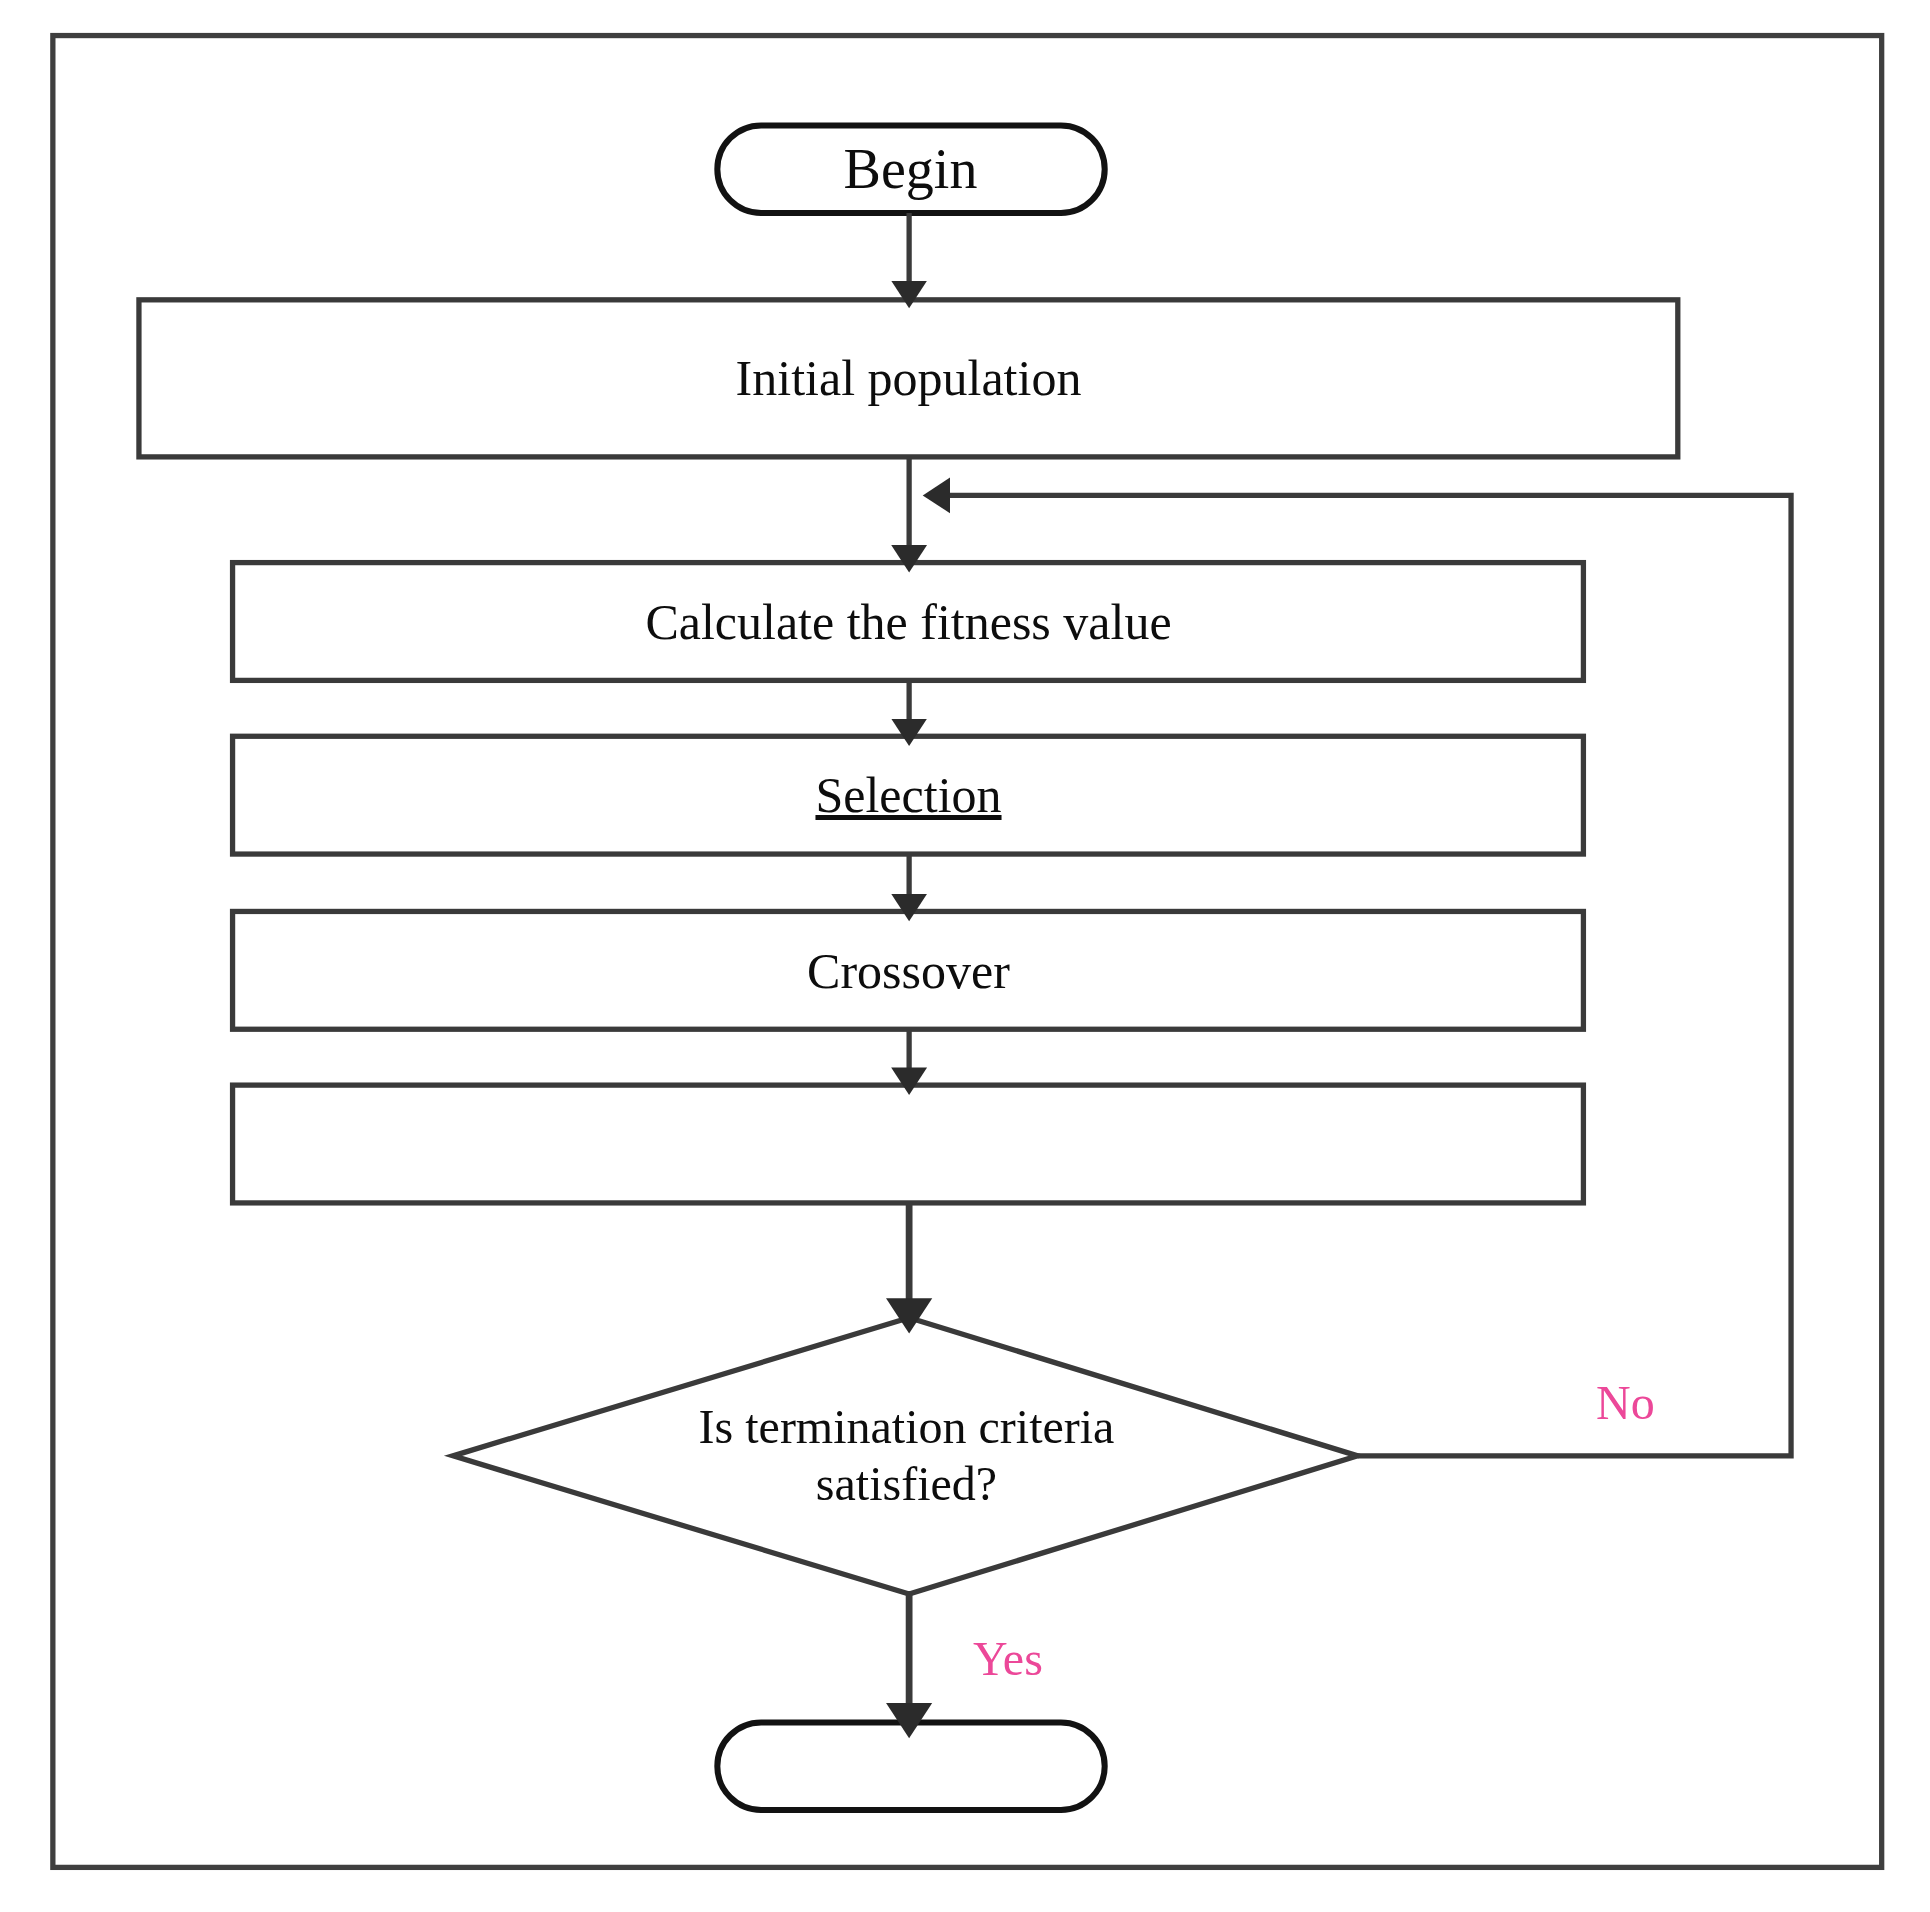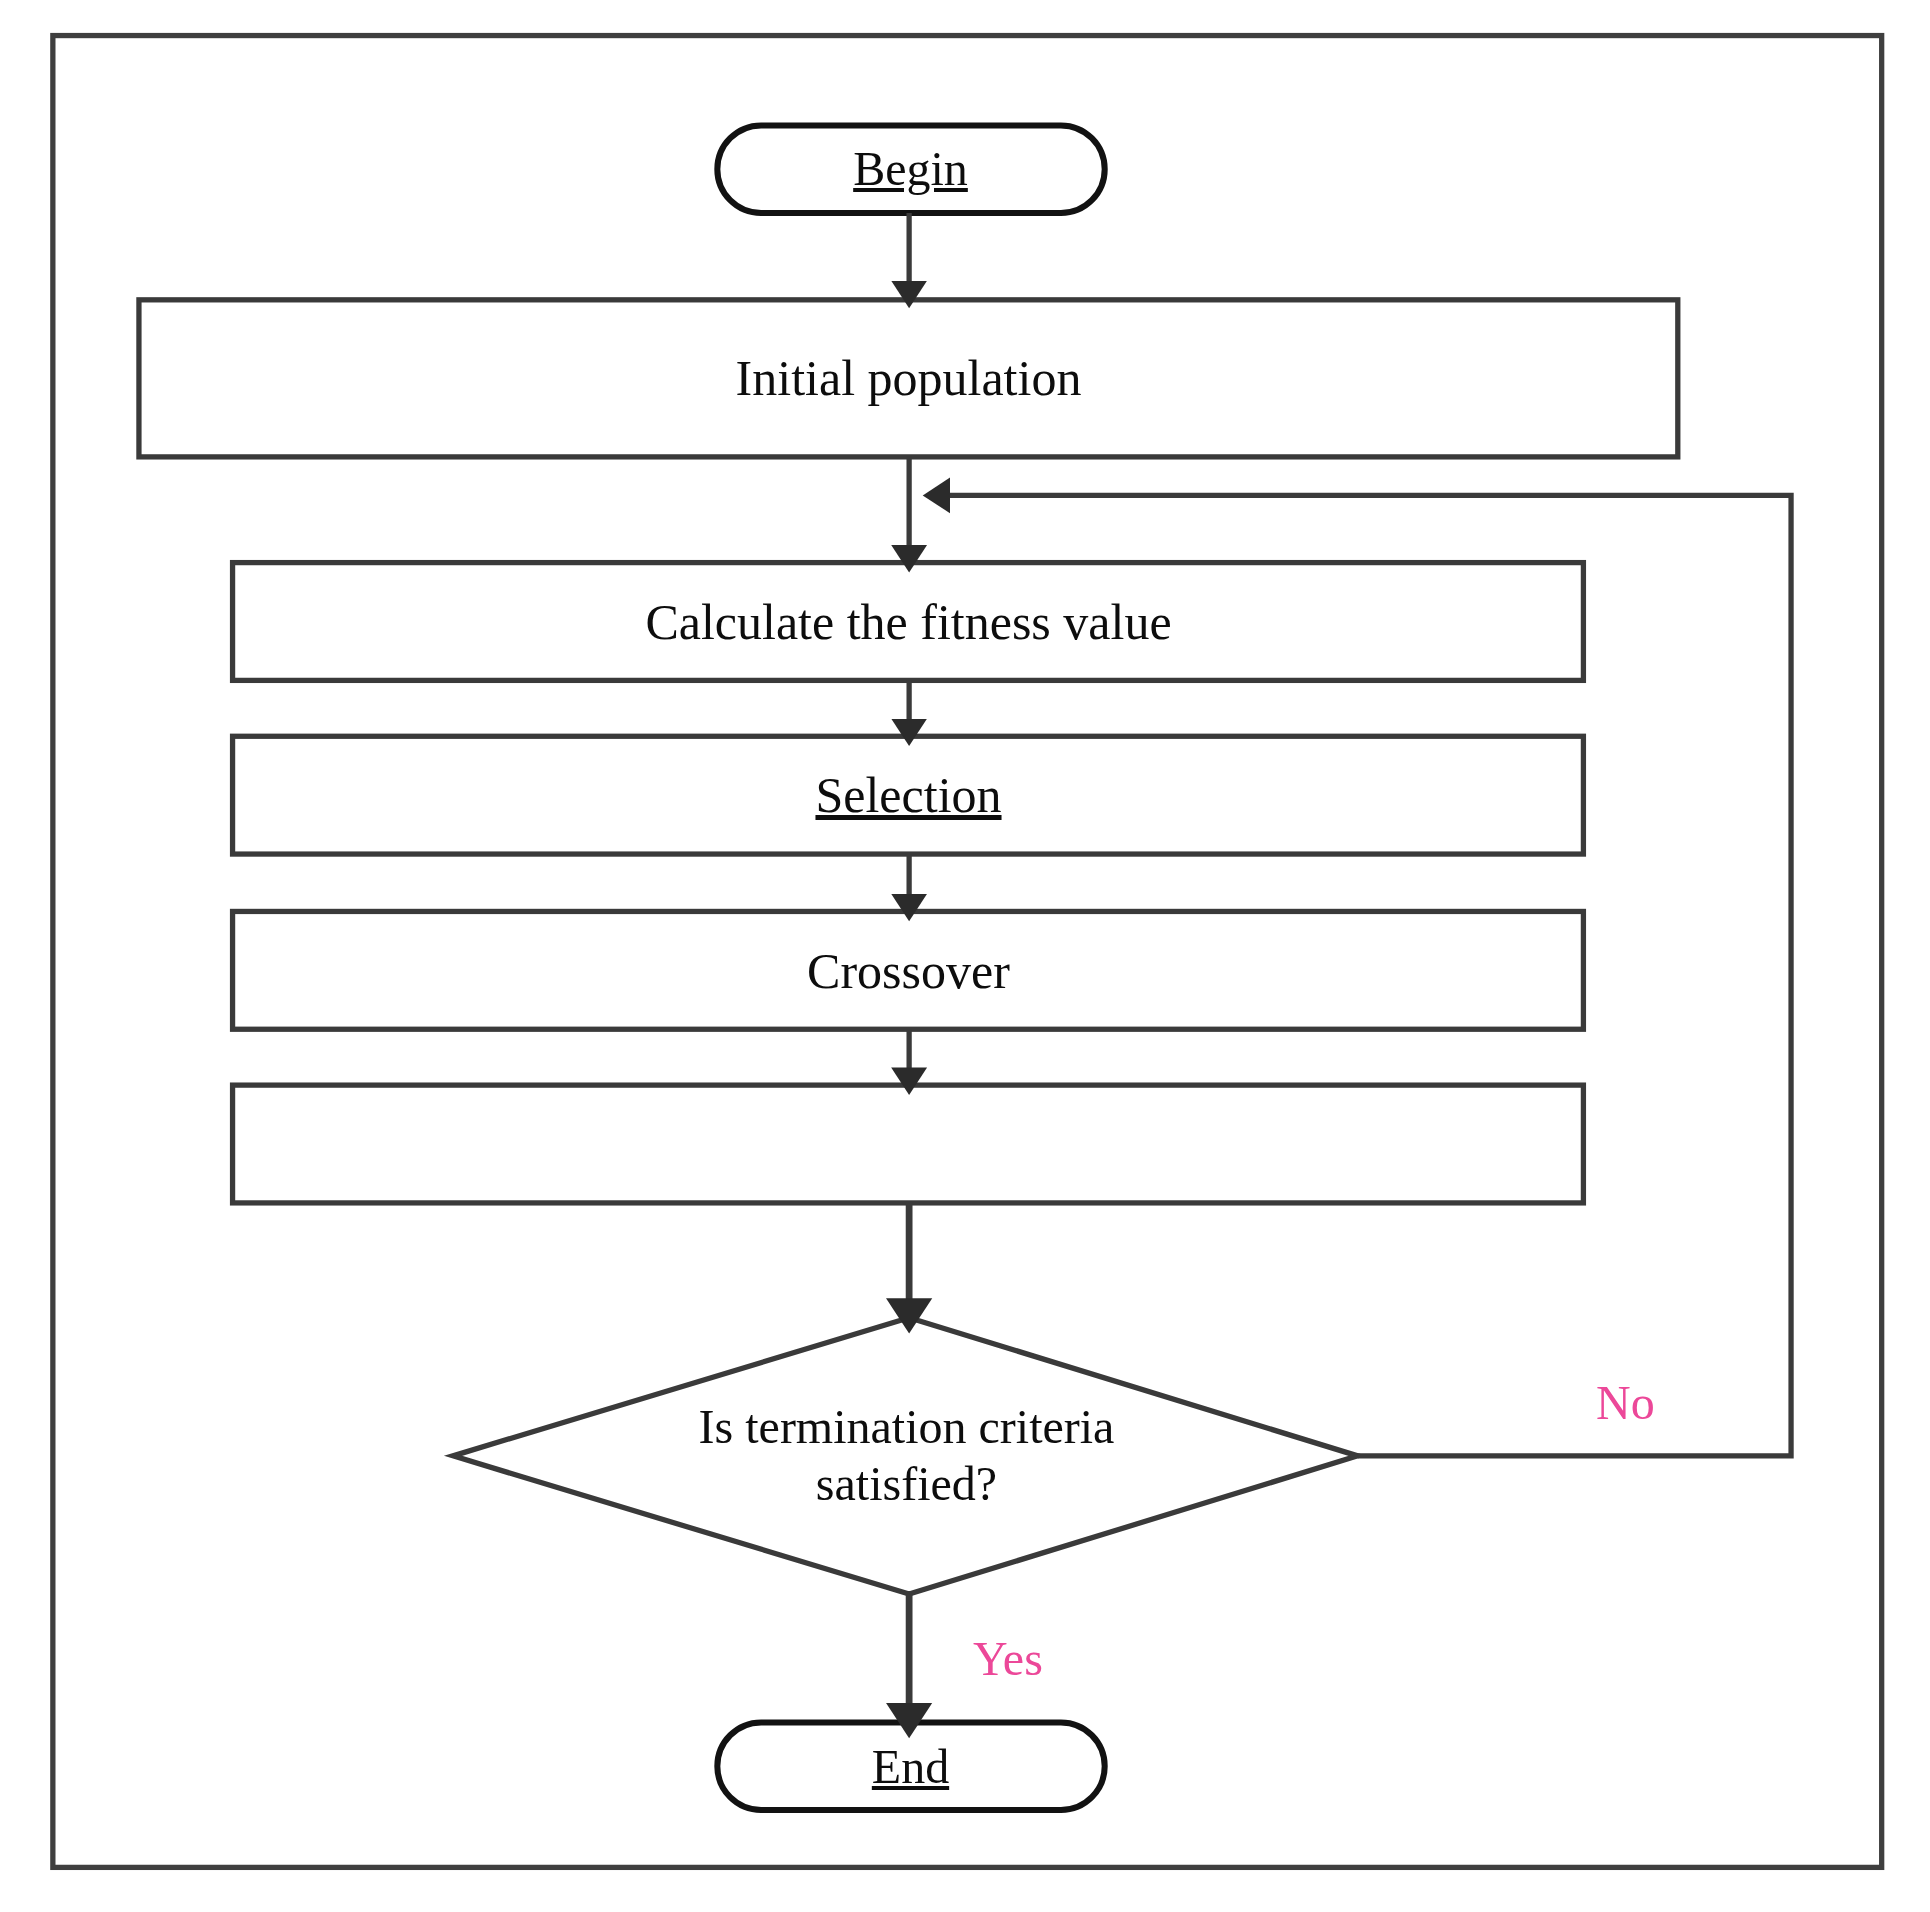--- a/index.html
+++ b/index.html
@@ -30,21 +30,21 @@
     display: flex;
     align-items: center;
     justify-content: center;
     text-align: center;
     color: #0d0d0d;
     font-family: "Liberation Serif", "DejaVu Serif", serif;
     line-height: 1.18;
     white-space: pre-line;
     pointer-events: none;
   }
-  .terminal-label { font-size: 48px; text-decoration: underline; }
+  .terminal-label { font-size: 56px; }
   .process-label  { font-size: 50px; }
   .decision-label { font-size: 48px; }
   .edge-label {
     position: absolute;
     color: #ec4899;
     font-family: "Liberation Serif", "DejaVu Serif", serif;
     font-size: 48px;
     white-space: nowrap;
   }
   .hit {
@@ -109,21 +109,20 @@
   <div class="node-label process-label" style="left:233px; top:563px; width:1351px; height:118px;">Calculate the fitness value</div>
 
   <div class="node-label process-label" style="left:233px; top:736px; width:1351px; height:118px;text-decoration:underline;">Selection</div>
 
   <div class="node-label process-label" style="left:233px; top:912px; width:1351px; height:118px;">Crossover</div>
 
 
   <div class="node-label decision-label" style="left:491px; top:1359px; width:831px; height:193px;">Is termination criteria
 satisfied?</div>
 
-  <div class="node-label terminal-label" style="left:717px; top:1723px; width:387px; height:88px;">End</div>
 
   <div class="edge-label" style="left:1596px; top:1375px;">No</div>
 
   <div class="edge-label" style="left:973px; top:1631px;">Yes</div>
 
   <div class="hit" style="left:717px; top:125px; width:387px; height:88px;"></div>
   <div class="hit" style="left:139px; top:300px; width:1539px; height:157px;"></div>
   <div class="hit" style="left:233px; top:563px; width:1351px; height:118px;"></div>
   <div class="hit" style="left:233px; top:736px; width:1351px; height:118px;"></div>
   <div class="hit" style="left:233px; top:912px; width:1351px; height:118px;"></div>

